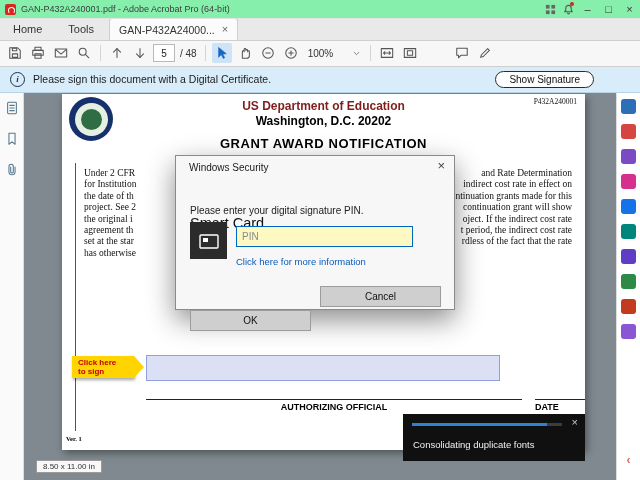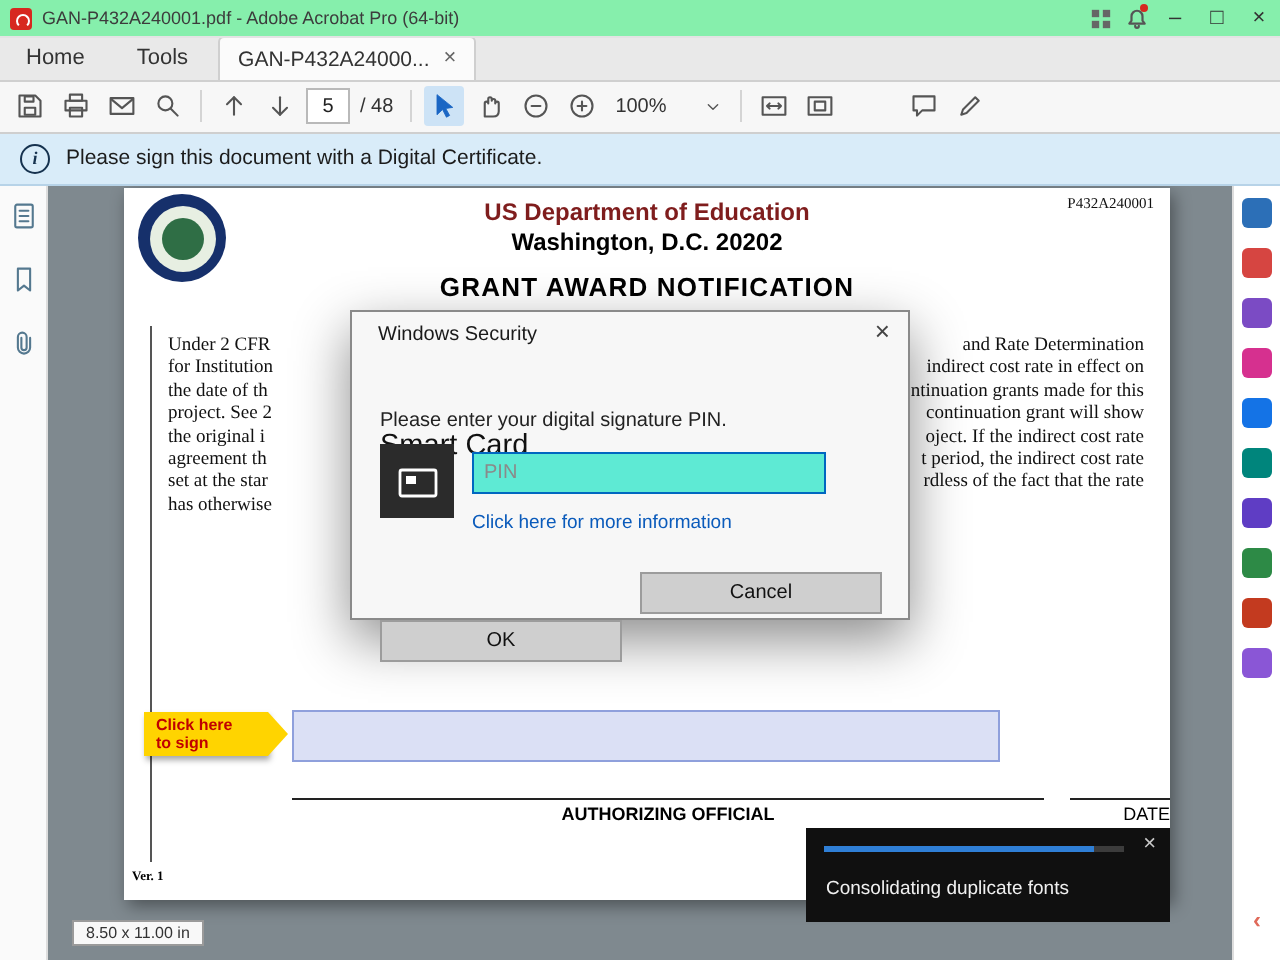--- a/index.html
+++ b/index.html
@@ -83,37 +83,37 @@
   .pline{display:flex;justify-content:space-between;height:11.4px;line-height:11.4px;white-space:nowrap;overflow:hidden;}
   .callout{position:absolute;left:10px;top:262px;width:56px;height:22px;background:#ffd400;
            box-shadow:1px 2px 3px rgba(0,0,0,.35);display:flex;flex-direction:column;justify-content:center;padding-left:6px;}
   .callout::after{content:"";position:absolute;left:100%;top:0;border-top:11px solid transparent;
            border-bottom:11px solid transparent;border-left:10px solid #ffd400;}
   .callout span{font-size:8px;font-weight:bold;color:#c00000;line-height:9px;}
   .sigfield{position:absolute;left:84px;top:261px;width:354px;height:26px;background:#dbe0f5;border:1px solid #8fa0dc;box-sizing:border-box;}
   .auth-line{position:absolute;left:84px;top:305px;width:376px;border-top:1px solid #222;}
   .auth-label{position:absolute;left:84px;top:308px;width:376px;text-align:center;font-size:9px;font-weight:bold;color:#000;}
   .date-line{position:absolute;left:473px;top:305px;width:50px;border-top:1px solid #222;}
-  .date-label{position:absolute;left:473px;top:308px;width:50px;text-align:right;font-size:9px;font-weight:normal;color:#000;}
+  .date-label{position:absolute;left:473px;top:308px;width:50px;text-align:left;font-size:9px;font-weight:bold;color:#000;}
   .version{position:absolute;left:4px;top:341px;font-size:6.5px;font-weight:bold;color:#000;font-family:"Liberation Serif",serif;}
   .size-chip{position:absolute;left:12px;bottom:7px;background:#f8f8f8;border:1px solid #9a9a9a;
              font-size:8px;color:#333;padding:1px 6px;}
 
   
   .dialog{position:absolute;left:175px;top:155px;width:280px;height:155px;background:#f7f7f7;
           border:1px solid #8a8a8a;box-shadow:0 10px 26px rgba(0,0,0,.45);z-index:50;box-sizing:border-box;}
   .dlg-title{position:absolute;left:13px;top:6px;font-size:10px;color:#1a1a1a;}
   .dlg-close{position:absolute;right:9px;top:3px;font-size:13px;color:#444;line-height:1;}
   .dlg-heading{position:absolute;left:14px;top:23px;font-size:14.5px;color:#111;margin-top:36px;}
   .dlg-prompt{position:absolute;left:14px;top:49px;font-size:10px;color:#222;}
   .card-chip{position:absolute;left:14px;top:66px;width:37px;height:37px;background:#2b2b2b;
              display:flex;align-items:center;justify-content:center;}
   .card-chip svg{width:24px;height:24px;}
   .pin-input{position:absolute;left:60px;top:70px;width:177px;height:21px;border:1px solid #0067c0;
-             background:#5eead4;font-size:10px;padding:0 5px;box-sizing:border-box;font-family:inherit;}
+             background:#fef9c3;font-size:10px;padding:0 5px;box-sizing:border-box;font-family:inherit;}
   .pin-input::placeholder{color:#8a8a8a;}
   .dlg-link{position:absolute;left:60px;top:100px;font-size:9.5px;color:#0b5bbb;}
   .dlg-btn{position:absolute;top:130px;width:121px;height:21px;background:#cfcfcf;border:1px solid #9c9c9c;
            font-size:10px;color:#111;display:flex;align-items:center;justify-content:center;box-sizing:border-box;}
   .btn-ok{left:14px;margin-top:24px;} .btn-cancel{left:144px;}
 
   
   .toast{position:absolute;left:403px;top:414px;width:182px;height:47px;background:#101010;z-index:60;}
   .toast-close{position:absolute;right:7px;top:3px;color:#c9c9c9;font-size:11px;line-height:1;}
   .toast-track{position:absolute;left:9px;top:9px;width:150px;height:3px;background:#3c3c3c;}
@@ -258,20 +258,21 @@
     <span class="ticon">
       <svg class="stk" viewBox="0 0 16 16">
           <path d="M3 13l1-3 7-7 2 2-7 7z"></path>
         </svg>
       </span>
   </div>
 
   <div class="banner">
     <span class="info-badge">i</span>
     <span class="banner-text">Please sign this document with a Digital Certificate.</span>
+    <button class="banner-btn">Show Signature</button>
   </div>
 
   <div class="leftrail">
     <span class="lr-icon">
       <svg class="stk-rail" viewBox="0 0 16 16">
           <rect x="3" y="1.5" width="10" height="13" rx="1"></rect>
           <path d="M5.5 5h5M5.5 8h5M5.5 11h5"></path>
         </svg></span>
     <span class="lr-icon">
       <svg class="stk-rail" viewBox="0 0 16 16">

